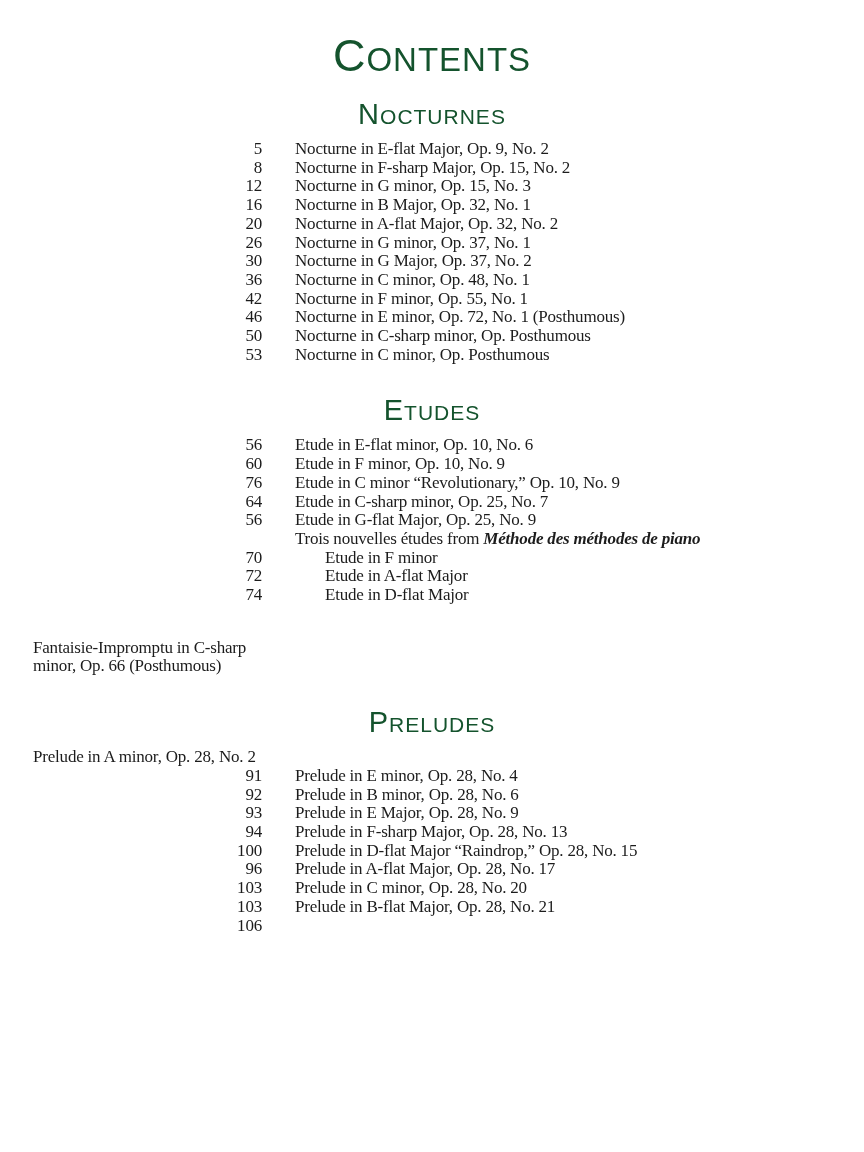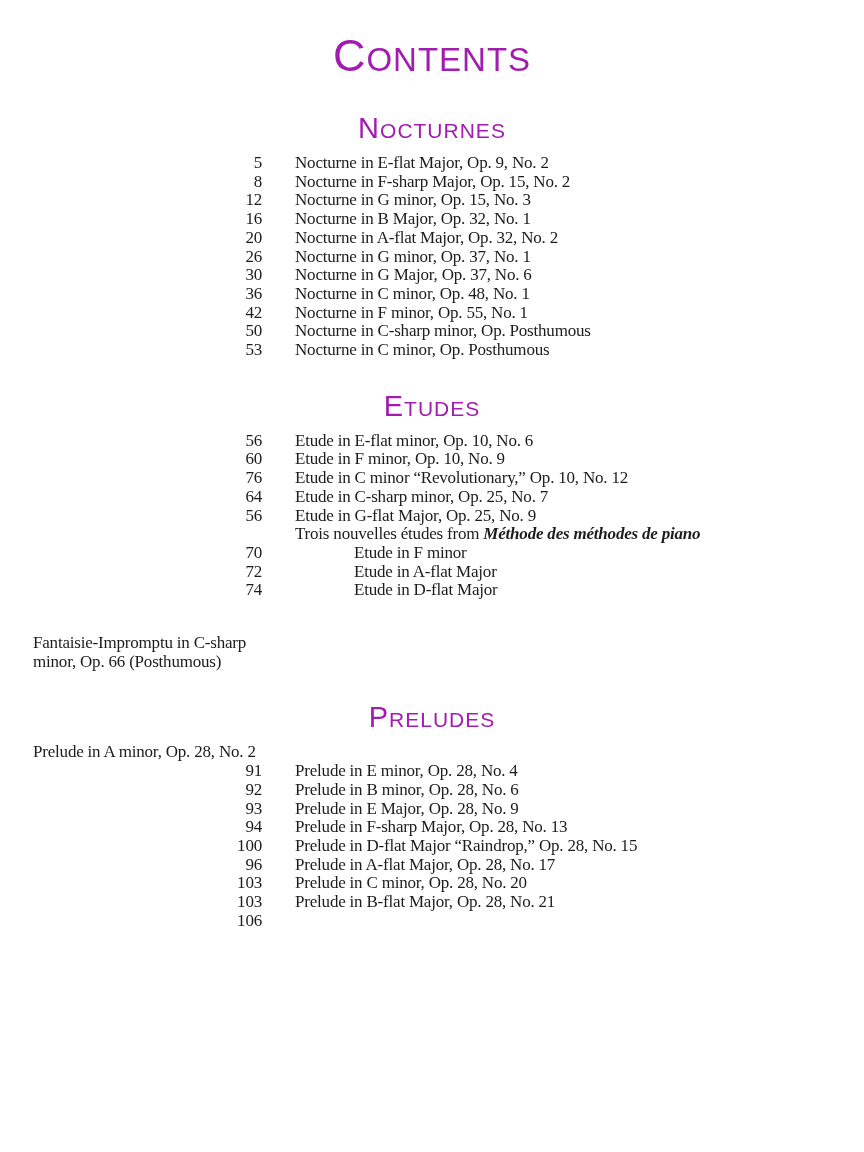--- a/index.html
+++ b/index.html
@@ -21,59 +21,59 @@
     padding-top: 34px;
     position: relative;
   }
   
   .display-heading {
     font-family: "Liberation Sans", "DejaVu Sans", sans-serif;
     font-weight: 400;
     text-align: center;
     text-transform: uppercase;
     letter-spacing: 1px;
-    color: #a21caf;
+    color: #14532d;
     margin: 0;
   }
   h1.display-heading {
     font-size: 33px;
     line-height: 44px;
   }
   h1.display-heading::first-letter {
     font-size: 45px;
   }
   h2.display-heading {
     font-size: 21px;
     line-height: 28px;
   }
   h2.display-heading::first-letter {
     font-size: 29px;
   }
   
-  #sections { margin-top: 32px; }
+  #sections { margin-top: 18px; }
   .section { margin-top: 32px; }
   .section:first-child { margin-top: 0; }
   .section.standalone { margin-top: 34px; }
   .rows { margin-top: 9px; }
   .standalone .rows { margin-top: 0; }
   .row {
     display: grid;
     grid-template-columns: 262px 1fr;
     line-height: 18.7px;
     font-size: 17px;
     letter-spacing: -0.2px;
   }
   .row .num {
     text-align: right;
   }
   .row .title {
     padding-left: 33px;
   }
   .row.indent .title {
-    padding-left: 92px;
+    padding-left: 63px;
   }
   .row .title i {
     font-style: italic;
     font-weight: bold;
   }
 </style>
 </head>
 <body>
 
 <main class="page">
@@ -101,31 +101,35 @@
           <div class="row">
             <span class="num">20</span>
             <span class="title">Nocturne in A-flat Major, Op. 32, No. 2</span>
           </div>
           <div class="row">
             <span class="num">26</span>
             <span class="title">Nocturne in G minor, Op. 37, No. 1</span>
           </div>
           <div class="row">
             <span class="num">30</span>
-            <span class="title">Nocturne in G Major, Op. 37, No. 6</span>
+            <span class="title">Nocturne in G Major, Op. 37, No. 2</span>
           </div>
           <div class="row">
             <span class="num">36</span>
             <span class="title">Nocturne in C minor, Op. 48, No. 1</span>
           </div>
           <div class="row">
             <span class="num">42</span>
             <span class="title">Nocturne in F minor, Op. 55, No. 1</span>
           </div>
           <div class="row">
+            <span class="num">46</span>
+            <span class="title">Nocturne in E minor, Op. 72, No. 1 (Posthumous)</span>
+          </div>
+          <div class="row">
             <span class="num">50</span>
             <span class="title">Nocturne in C-sharp minor, Op. Posthumous</span>
           </div>
           <div class="row">
             <span class="num">53</span>
             <span class="title">Nocturne in C minor, Op. Posthumous</span>
           </div>
         </div>
       </section>
       <section class="section">
@@ -134,21 +138,21 @@
           <div class="row">
             <span class="num">56</span>
             <span class="title">Etude in E-flat minor, Op. 10, No. 6</span>
           </div>
           <div class="row">
             <span class="num">60</span>
             <span class="title">Etude in F minor, Op. 10, No. 9</span>
           </div>
           <div class="row">
             <span class="num">76</span>
-            <span class="title">Etude in C minor “Revolutionary,” Op. 10, No. 12</span>
+            <span class="title">Etude in C minor “Revolutionary,” Op. 10, No. 9</span>
           </div>
           <div class="row">
             <span class="num">64</span>
             <span class="title">Etude in C-sharp minor, Op. 25, No. 7</span>
           </div>
           <div class="row">
             <span class="num">56</span>
             <span class="title">Etude in G-flat Major, Op. 25, No. 9</span>
           </div>
           <div class="row">

